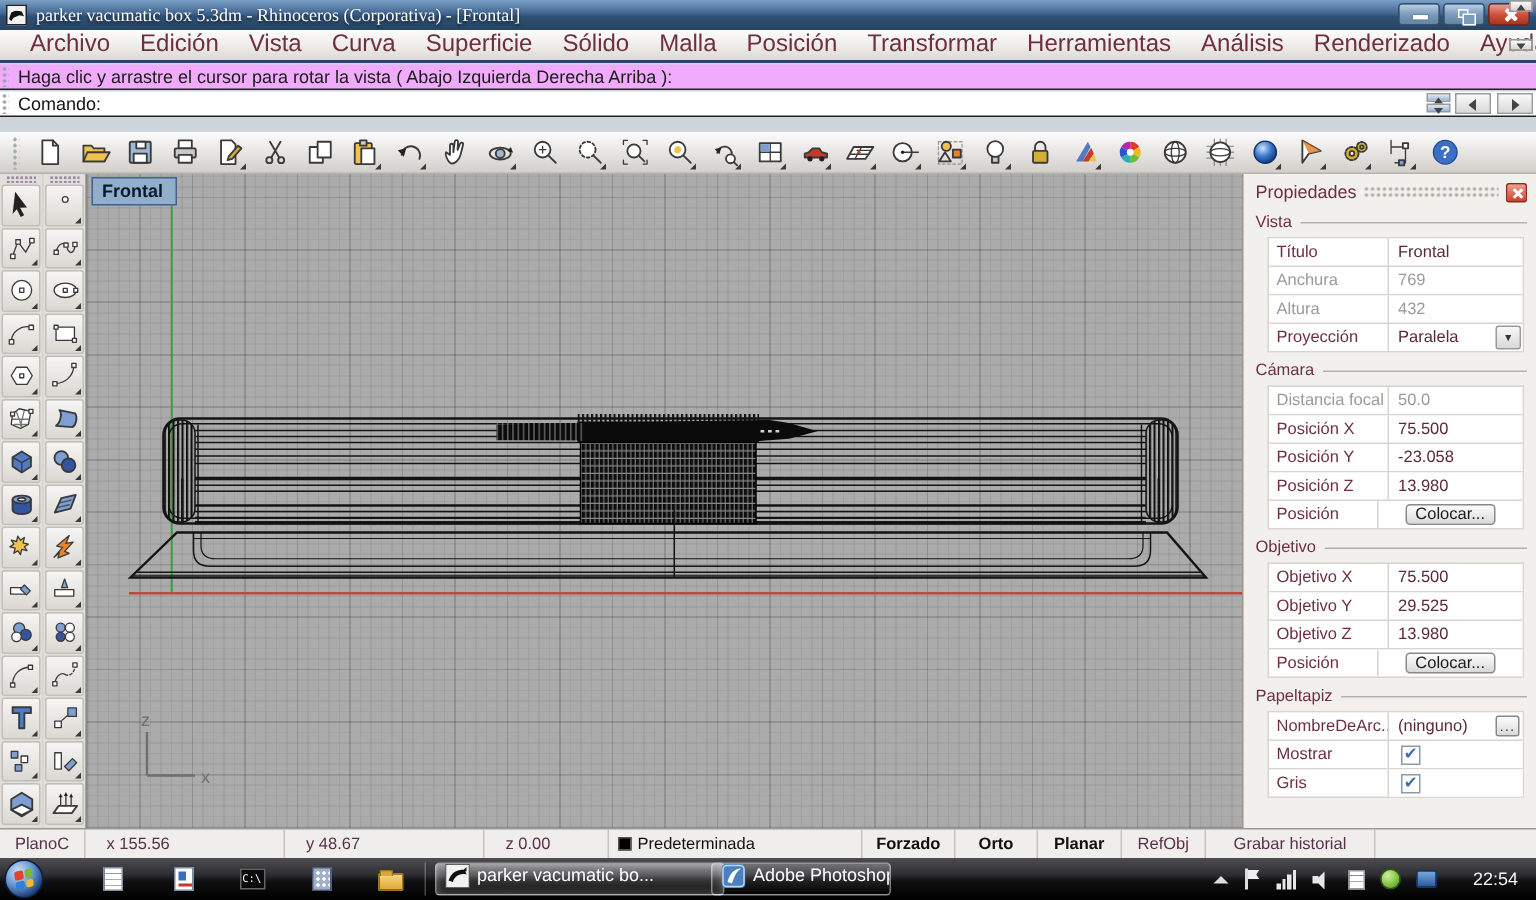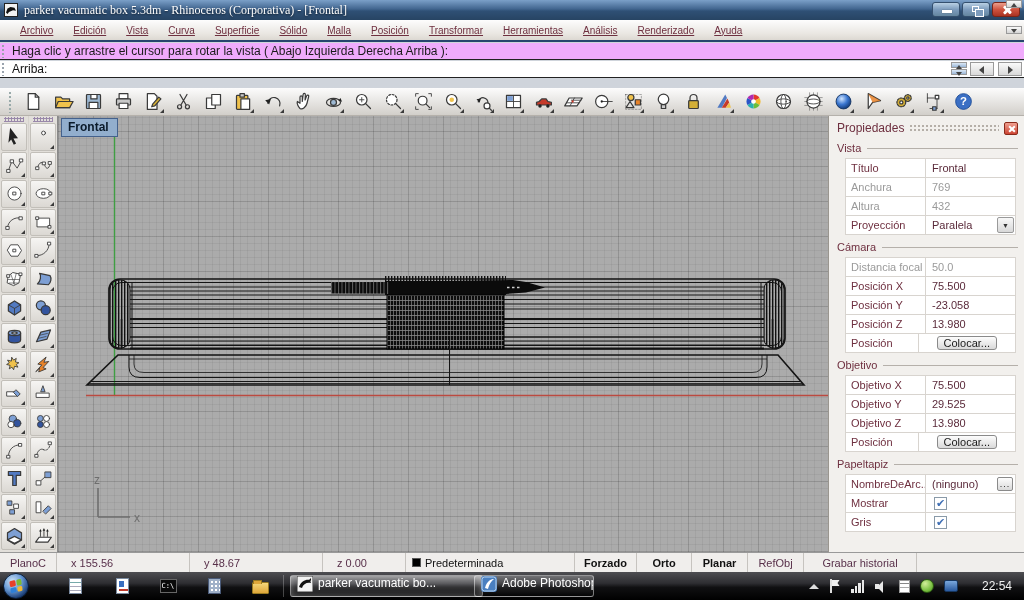--- a/index.html
+++ b/index.html
@@ -24,21 +24,21 @@
   .glyph-restore::after{content:"";position:absolute;left:2px;top:2px;width:7px;height:6px;border:1px solid #fff;background:#7d9cbd;}
   .glyph-close{position:absolute;left:8px;top:2px;width:12px;height:10px;}
   .glyph-close::before,.glyph-close::after{content:"";position:absolute;left:5px;top:0;width:2.5px;height:10px;background:#fff;border-radius:1px;}
   .glyph-close::before{transform:rotate(45deg);}
   .glyph-close::after{transform:rotate(-45deg);}
 
   
   .menubar{position:absolute;left:0;top:20px;width:1024px;height:22px;
     background:linear-gradient(#fdfdfd,#e9e6e1 70%,#dcd8d2);
     border-bottom:2px solid #27456e;display:flex;align-items:center;gap:0;padding-left:10px;}
-  .menu-item{font-size:10px;color:#6e2f3f;padding:2px 10px;white-space:nowrap;text-decoration:underline;}
+  .menu-item{font-size:16px;color:#6e2f3f;padding:2px 10px;white-space:nowrap;}
 
   
   .cmdhist{position:absolute;left:0;top:43px;width:1024px;height:17px;background:#f0abfc;
     border-bottom:1px solid #222;font-size:12px;color:#1a1a1a;display:flex;align-items:center;padding-left:8px;}
   .cmdline{position:absolute;left:0;top:61px;width:1024px;height:17px;background:#fff;
     border-bottom:1px solid #222;font-size:12px;color:#111;display:flex;align-items:center;padding-left:8px;}
   .grip-v{position:absolute;left:1px;top:1px;bottom:1px;width:5px;
     background-image:radial-gradient(circle,#9aa4ae 1px,transparent 1.2px);background-size:4px 4px;}
   .hist-scroll{position:absolute;right:2px;top:0;width:16px;height:34px;display:flex;flex-direction:column;justify-content:space-between;}
   .sbtn{width:16px;height:8px;background:linear-gradient(#fafafa,#d5d5d5);border:1px solid #9a9a9a;position:relative;}
@@ -213,21 +213,21 @@
   <div class="cmdhist">
     <div class="grip-v"></div>
     <span style="margin-left:4px">Haga clic y arrastre el cursor para rotar la vista ( Abajo  Izquierda  Derecha  Arriba ):</span>
   </div>
   <div class="hist-scroll">
     <div class="sbtn tri-up"></div>
     <div class="sbtn tri-down"></div>
   </div>
   <div class="cmdline">
     <div class="grip-v"></div>
-    <span style="margin-left:4px">Arriba:</span>
+    <span style="margin-left:4px">Comando:</span>
   </div>
   <div class="cmd-ctrls">
     <div class="spin">
       <div class="sbtn tri-up"></div>
       <div class="sbtn tri-down"></div>
     </div>
     <div class="arrbtn tri-left"></div>
     <div class="arrbtn tri-right"></div>
   </div>
 

